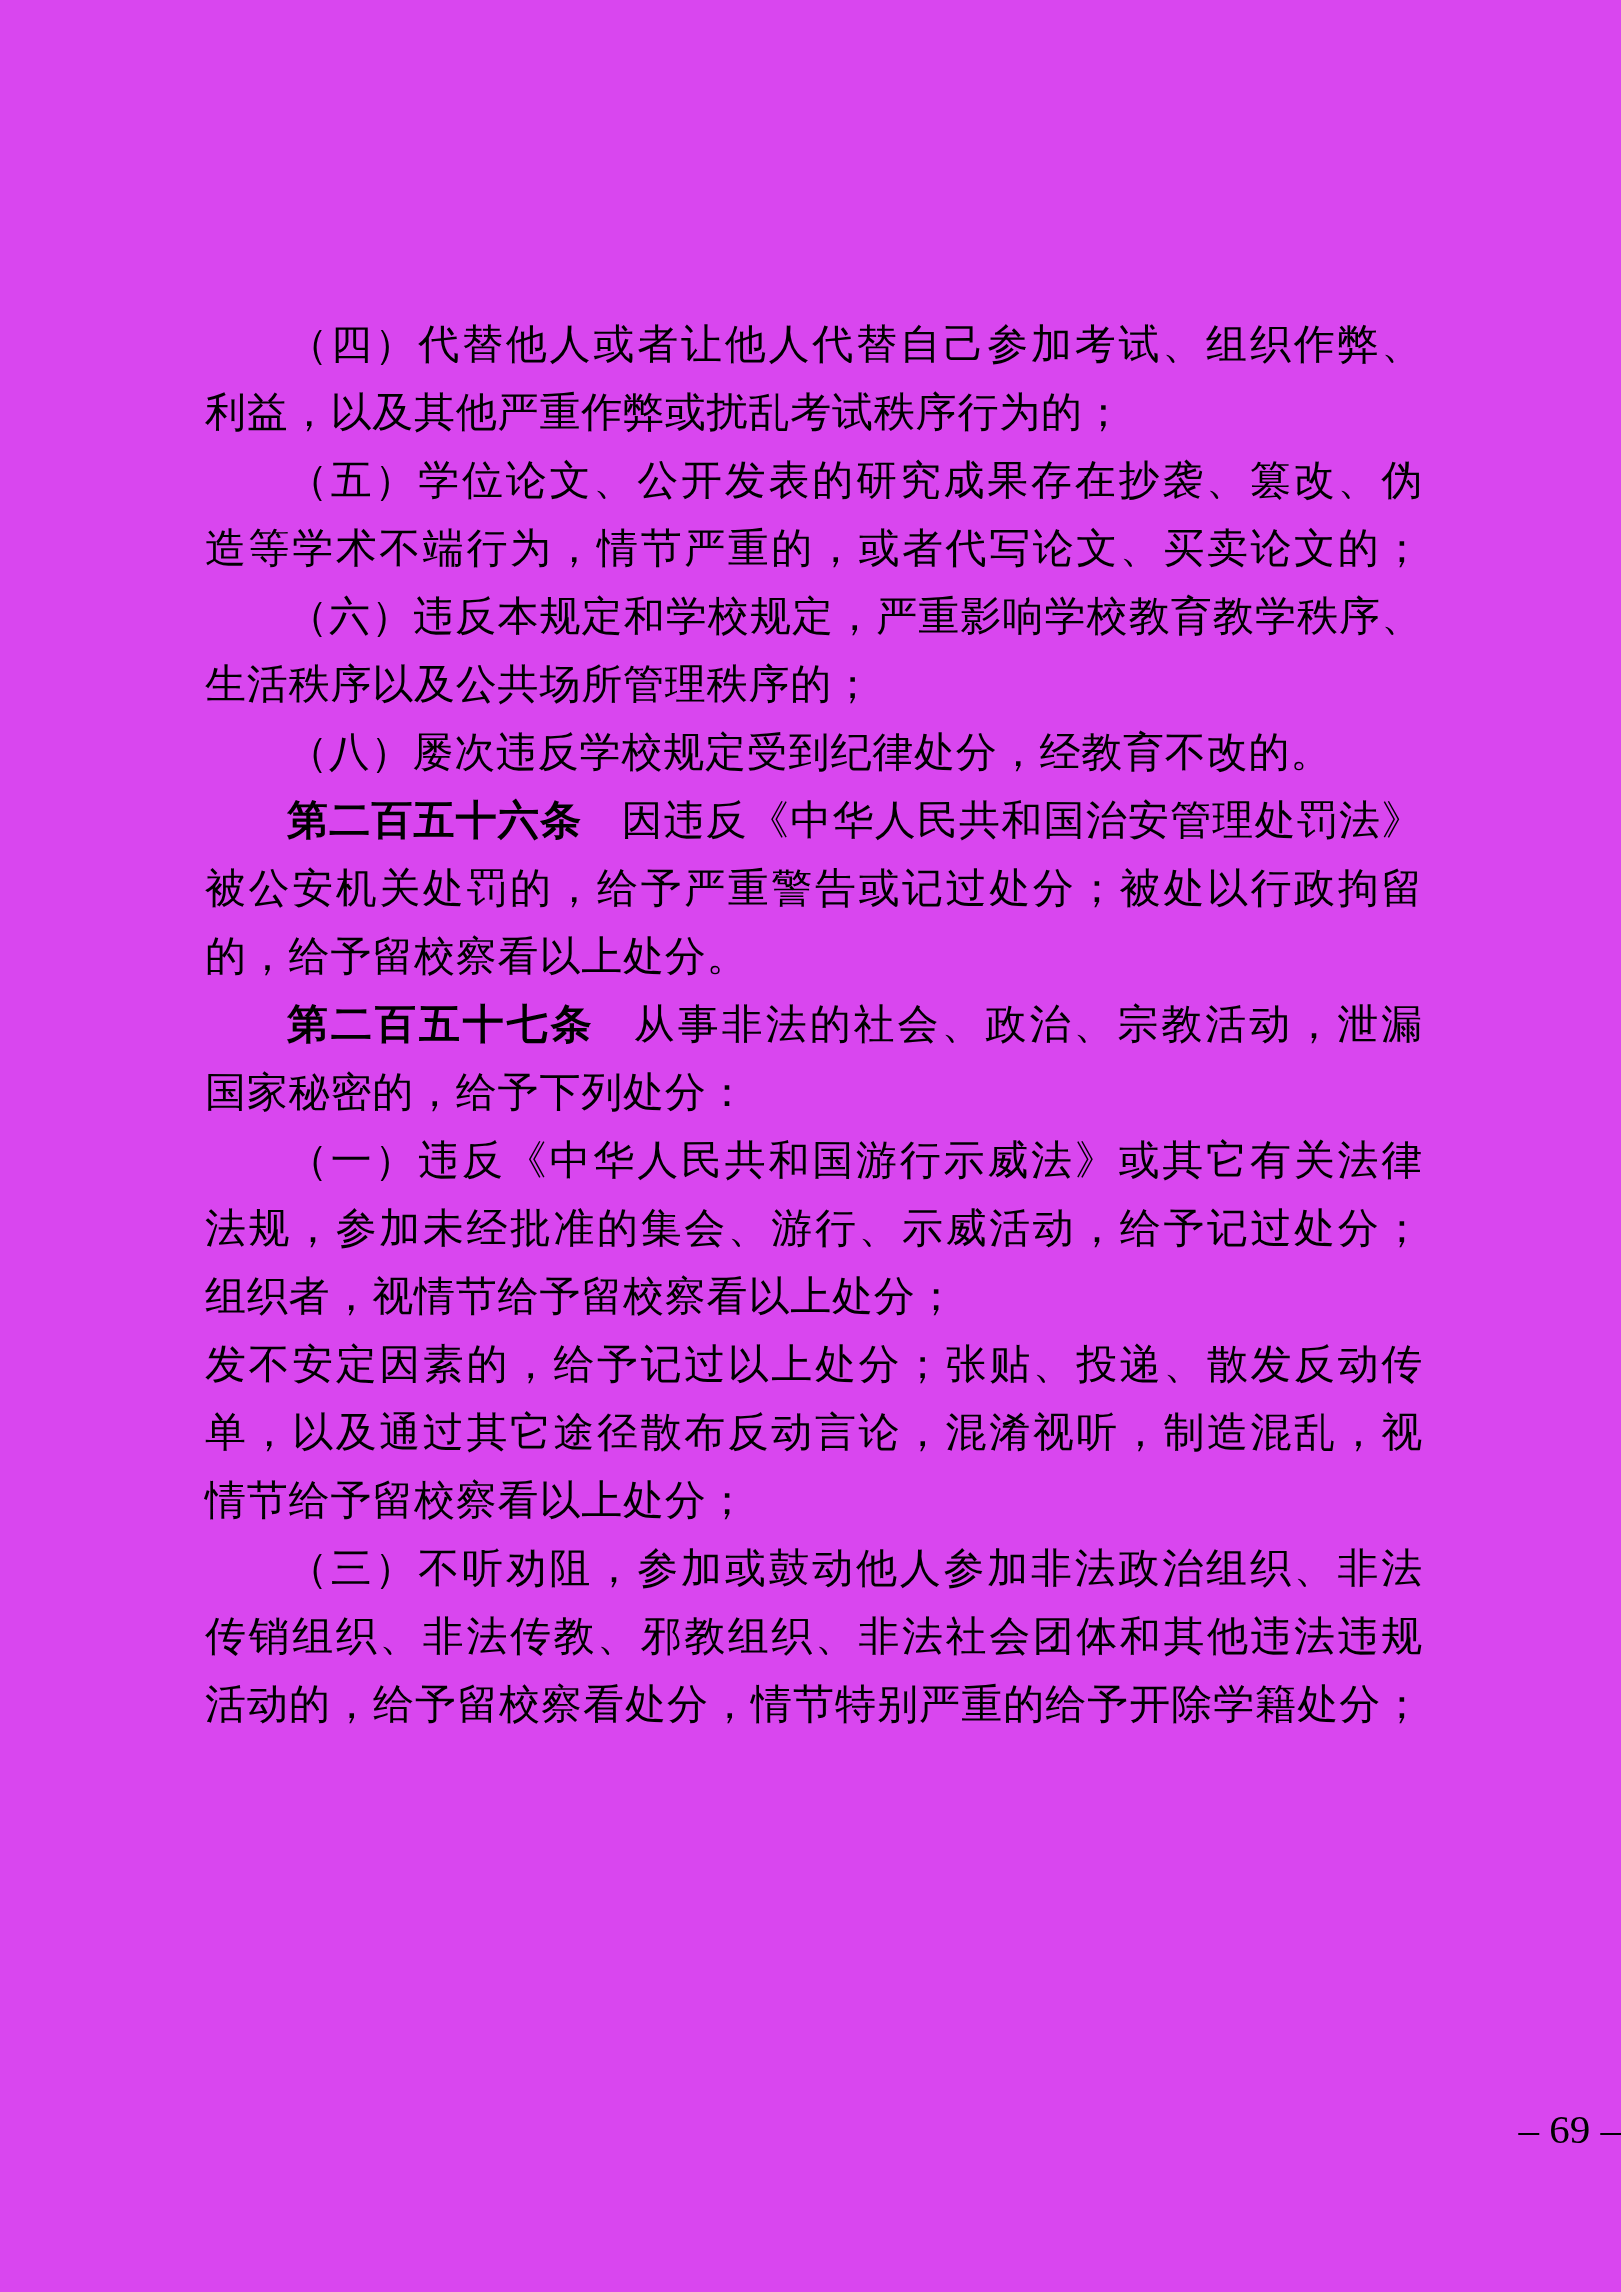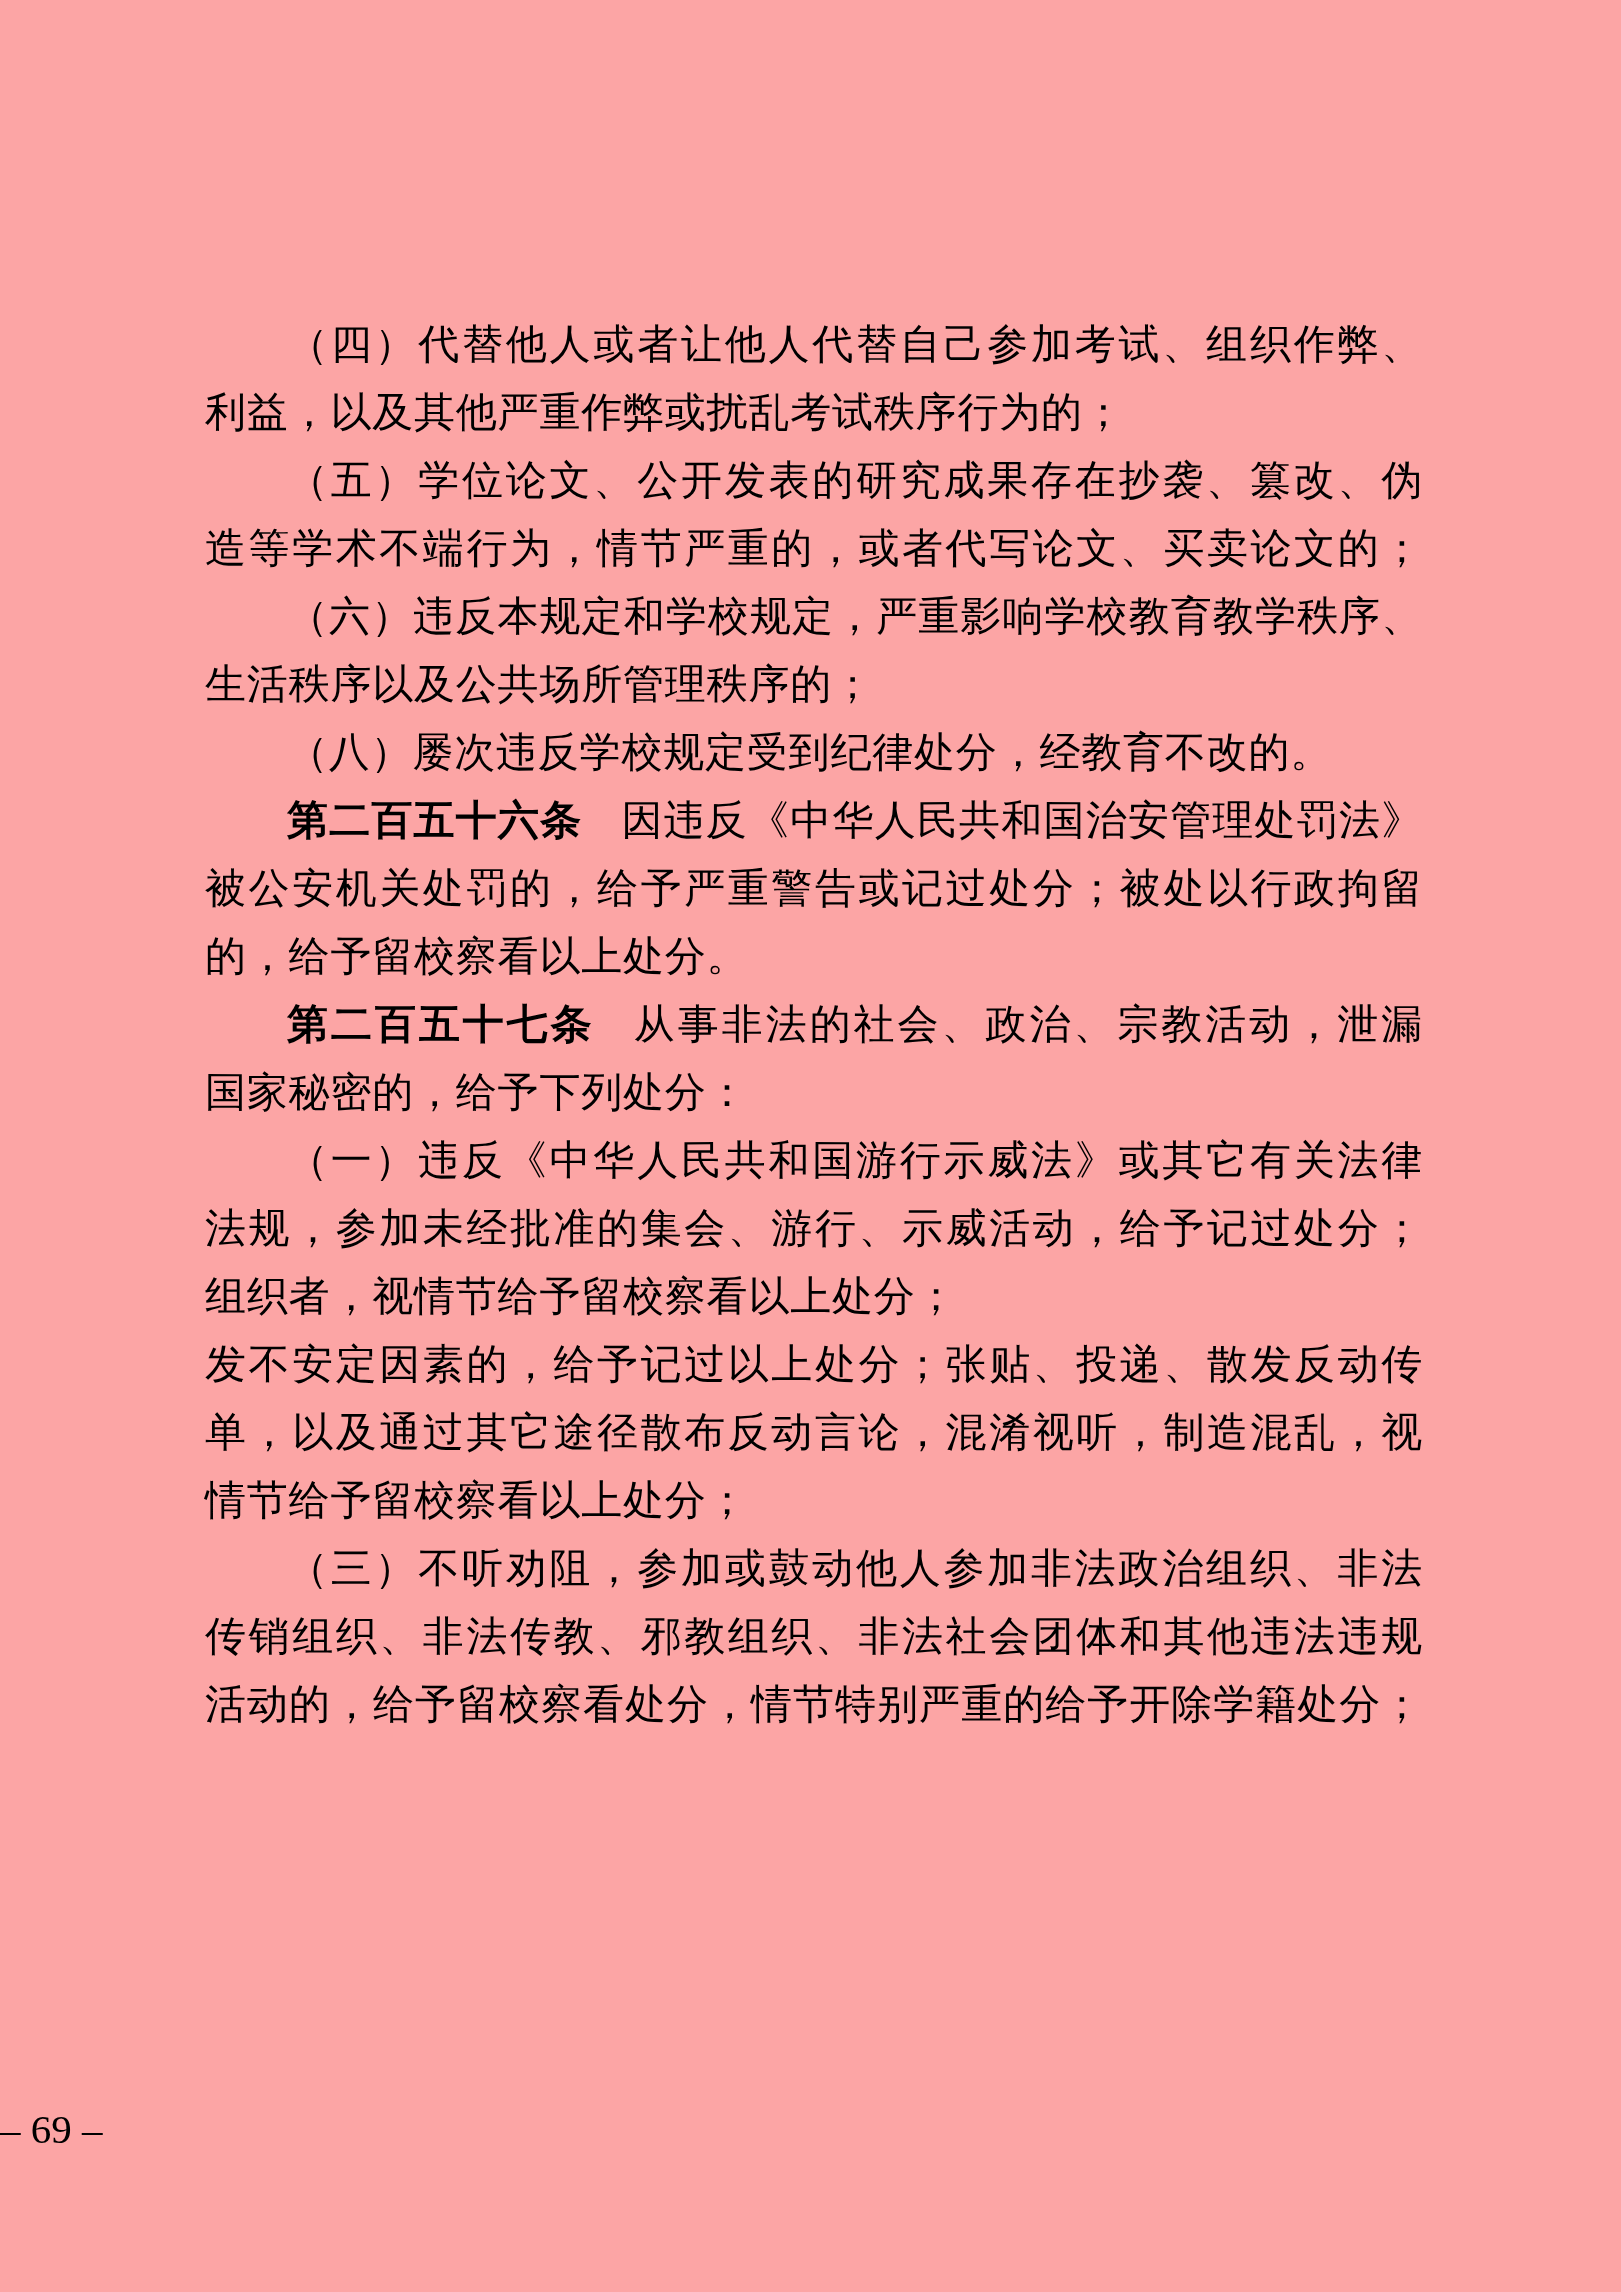--- a/index.html
+++ b/index.html
@@ -11,21 +11,21 @@
     height: 2293px;
     background: #ffffff;
     position: relative;
     overflow: hidden;
     font-family: "Liberation Serif", "DejaVu Serif", serif;
     color: #000000;
   }
   .page {
     position: absolute;
     inset: 0;
-    background: #fca5a5;
+    background: #d946ef;
   }
   .text-block {
     position: absolute;
     left: 205px;
     top: 310px;
     width: 1218px;
   }
   .line {
     font-size: 41px;
     line-height: 68px;
@@ -44,21 +44,21 @@
   }
   .article-head {
     font-weight: bold;
     margin-right: 39px;
   }
   .page-footer {
     position: absolute;
     top: 2107px;
     left: 0;
     width: 100%;
-    text-align: left;
+    text-align: right;
     font-size: 41px;
     line-height: 45px;
     color: #000000;
   }
 </style>
 </head>
 <body>
 
 <div class="page">
   <main class="text-block" id="doc-body">

